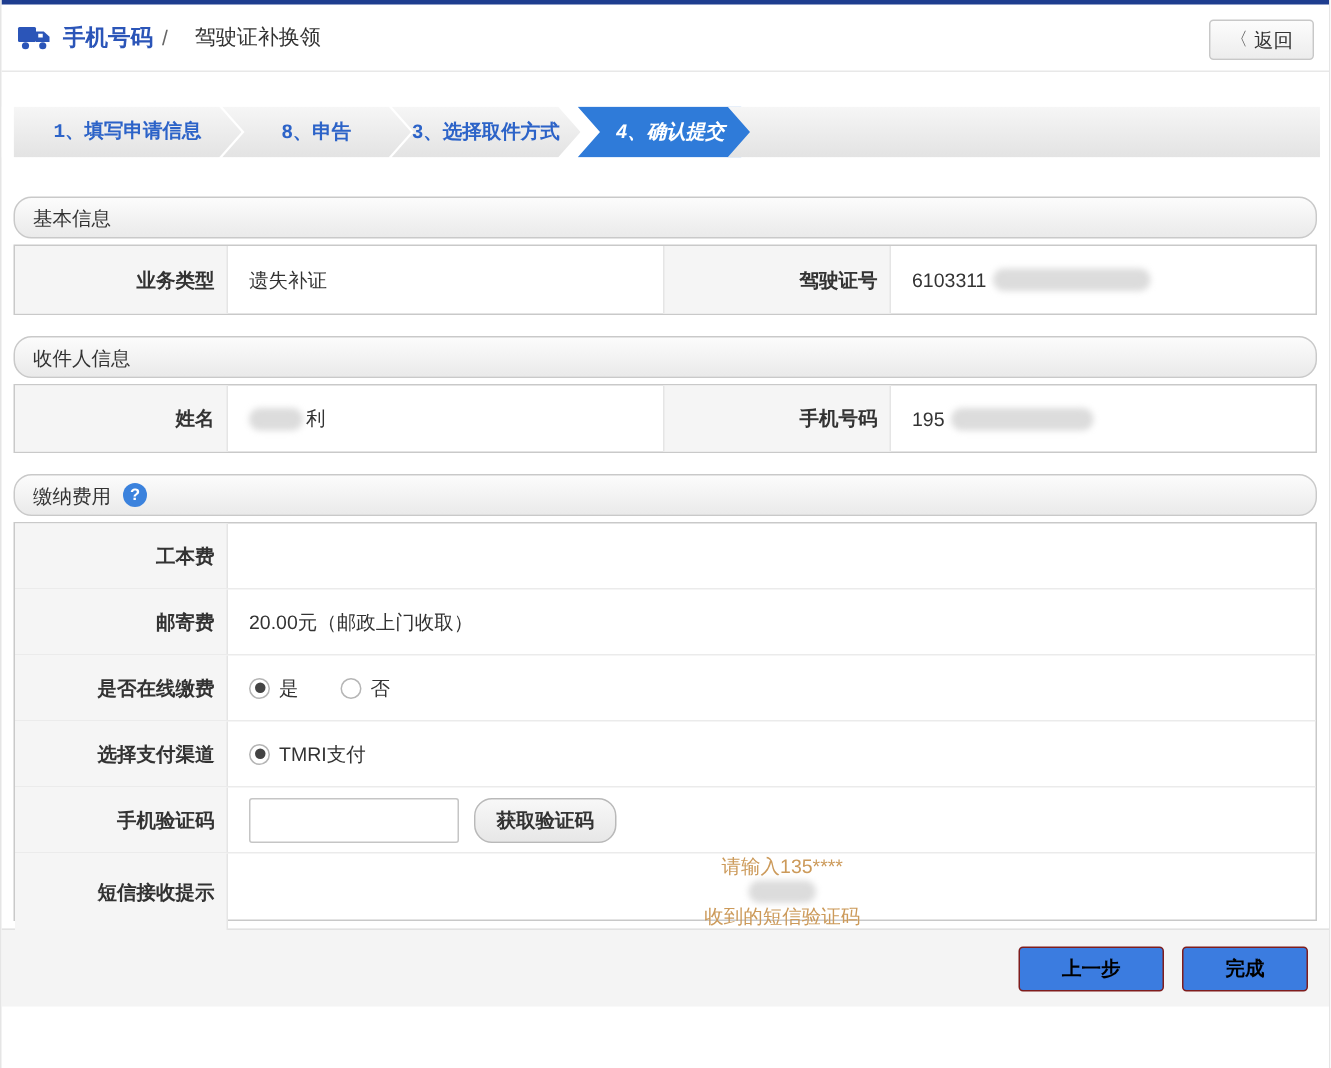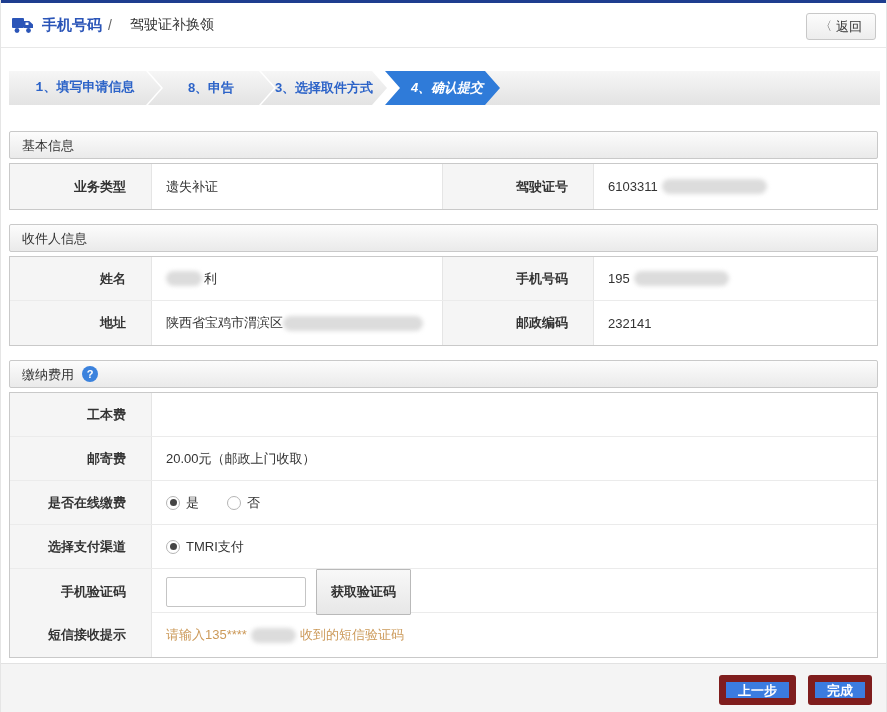--- a/index.html
+++ b/index.html
@@ -21,45 +21,45 @@
   .clip-mid { clip-path:polygon(0 0, calc(100% - 15px) 0, 100% 50%, calc(100% - 15px) 100%, 0 100%, 15px 50%); }
   .clip-last { clip-path:polygon(0 0, 100% 0, 100% 100%, 0 100%, 15px 50%); }
   .step.active { background:#2f7bd9; color:#fff; }
   .s1 { left:8px; width:152px;font-family:Liberation Mono, monospace; }
   .s2 { left:147px; width:126px; }
   .s3 { left:260px; width:126px; }
   .s4 { left:384px; width:124px;font-style:italic; }
   .sfill { left:484px; width:395px; }
   
   .content { padding:0 8px; }
-  .secbar { height:28px; line-height:27px; background:linear-gradient(#fcfcfc,#eaeaea); border:1px solid #c9c9c9; border-radius:2px; padding-left:12px; font-size:13px; color:#333; display:flex; align-items:center; }
+  .secbar { height:28px; line-height:27px; background:linear-gradient(#fcfcfc,#eaeaea); border:1px solid #c9c9c9; border-radius:12px; padding-left:12px; font-size:13px; color:#333; display:flex; align-items:center; }
   .mt26 { margin-top:26px; } .mt14 { margin-top:14px; }
   .helpicon { width:16px; height:16px; border-radius:50%; background:#3b82dd; color:#fff; font-size:11px; font-weight:bold; display:inline-flex; align-items:center; justify-content:center; margin-left:8px; cursor:pointer; }
   .tbl { margin-top:4px; border:1px solid #c9c9c9; background:#fff; }
   .row { display:grid; border-bottom:1px solid #ebebeb; }
   .row:last-child { border-bottom:none; }
   .cols4 { grid-template-columns:142px 290px 152px 1fr; }
   .cols2 { grid-template-columns:142px 1fr; }
   .r45 > .row { height:45px; } .r44 > .row { height:44px; }
-  .lbl { background:#f5f5f5; display:flex; align-items:center; justify-content:flex-end; padding-right:25px; font-size:13px; font-weight:bold; color:#333; border-right:1px solid #e5e5e5; }
+  .lbl { background:#f5f5f5; display:flex; align-items:center; justify-content:flex-end; padding-right:8px; font-size:13px; font-weight:bold; color:#333; border-right:1px solid #e5e5e5; }
   .lbl.inner { border-left:1px solid #e5e5e5; }
   .val { display:flex; align-items:center; padding-left:14px; font-size:13px; color:#333; }
   .redact { display:inline-block; height:15px; background:#dcdcdc; border-radius:8px; filter:blur(2px); margin-left:4px; vertical-align:middle; }
   .rw36{width:36px;} .rw95{width:95px;} .rw105{width:105px;} .rw140{width:140px;} .rw45{width:45px; margin-right:4px;}
   
   .radio { width:14px; height:14px; border-radius:50%; border:1px solid #b5b5b5; background:#fff; display:inline-flex; align-items:center; justify-content:center; margin-right:6px; cursor:pointer; flex:0 0 auto; }
   .radio.sel::after { content:""; width:7px; height:7px; border-radius:50%; background:#444; }
   .ropt { display:inline-flex; align-items:center; margin-right:28px; }
   
   .codeinput { width:140px; height:30px; border:1px solid #c5c5c5; border-radius:2px; font-size:13px; padding:0 8px; color:#333; }
-  .codebtn { height:46px; margin-left:10px; padding:0 14px; background:linear-gradient(#f8f8f8,#e7e7e7); border:1px solid #b9b9b9; border-radius:1px; font-size:13px; font-weight:bold; color:#333; cursor:pointer; }
-  .hint { color:#cc9a5a; }
+  .codebtn { height:30px; margin-left:10px; padding:0 14px; background:linear-gradient(#f8f8f8,#e7e7e7); border:1px solid #b9b9b9; border-radius:12px; font-size:13px; font-weight:bold; color:#333; cursor:pointer; }
+  .hint { color:#cc9a5a;flex-direction:column; }
   
   .footer { margin-top:5px; height:52px; background:#f4f4f4; border-top:1px solid #e2e2e2; display:flex; align-items:center; justify-content:flex-end; padding-right:14px; gap:12px; }
-  .bluebtn { min-width:50px; height:30px; padding:0 12px; background:#3b7ce0; border:7px solid #7f1d1d; border-radius:3px; color:#ffffff; font-size:13px; font-weight:bold; cursor:pointer; }
+  .bluebtn { min-width:50px; height:30px; padding:0 28px; background:#3b7ce0; border:1px solid #7f1d1d; border-radius:3px; color:#000000; font-size:13px; font-weight:bold; cursor:pointer; }
 </style>
 </head>
 <body>
 
 <div class="page">
   <div class="topline"></div>
 
   <div class="hdr">
     <span class="truck">
       <svg width="24" height="18" viewBox="0 0 24 18">
@@ -115,29 +115,20 @@
         <div class="val">
           <span class="redact rw36" style="margin-left:0;margin-right:2px;"></span>
             <span>利</span>
         </div>
         <div class="lbl inner">手机号码</div>
         <div class="val">
           <span>195</span>
             <span class="redact rw95"></span>
         </div>
       </div>
-      <div class="row cols4">
-        <div class="lbl">地址</div>
-        <div class="val">
-          <span>陕西省宝鸡市渭滨区</span>
-            <span class="redact rw140" style="margin-left:0;"></span>
-        </div>
-        <div class="lbl inner">邮政编码</div>
-        <div class="val">232141</div>
-      </div>
     </div>
 
     <div class="secbar mt14">
       <span>缴纳费用</span>
       <span class="helpicon">?</span>
     </div>
     <div class="tbl r44">
       <div class="row cols2">
         <div class="lbl">工本费</div>
       </div>

